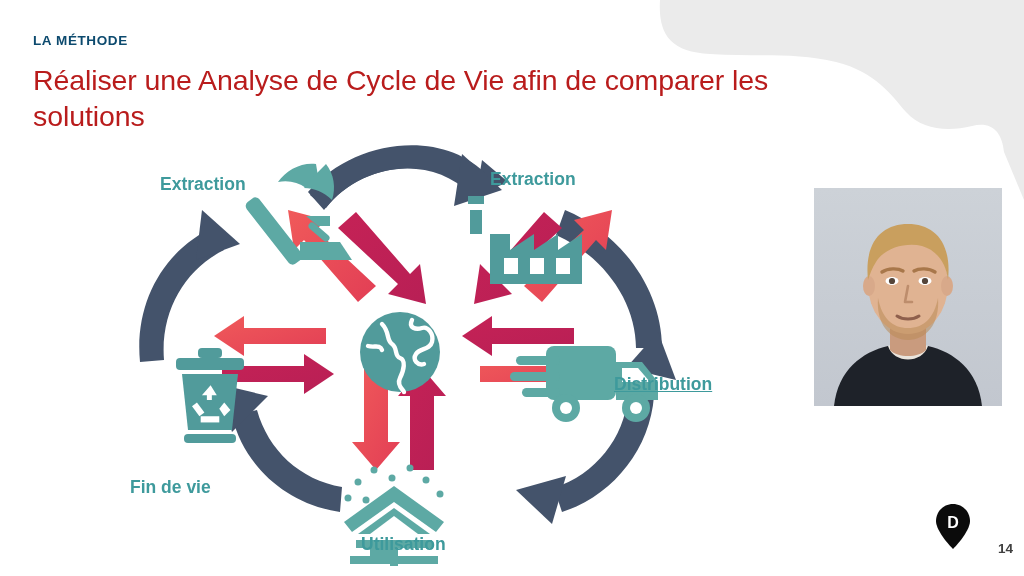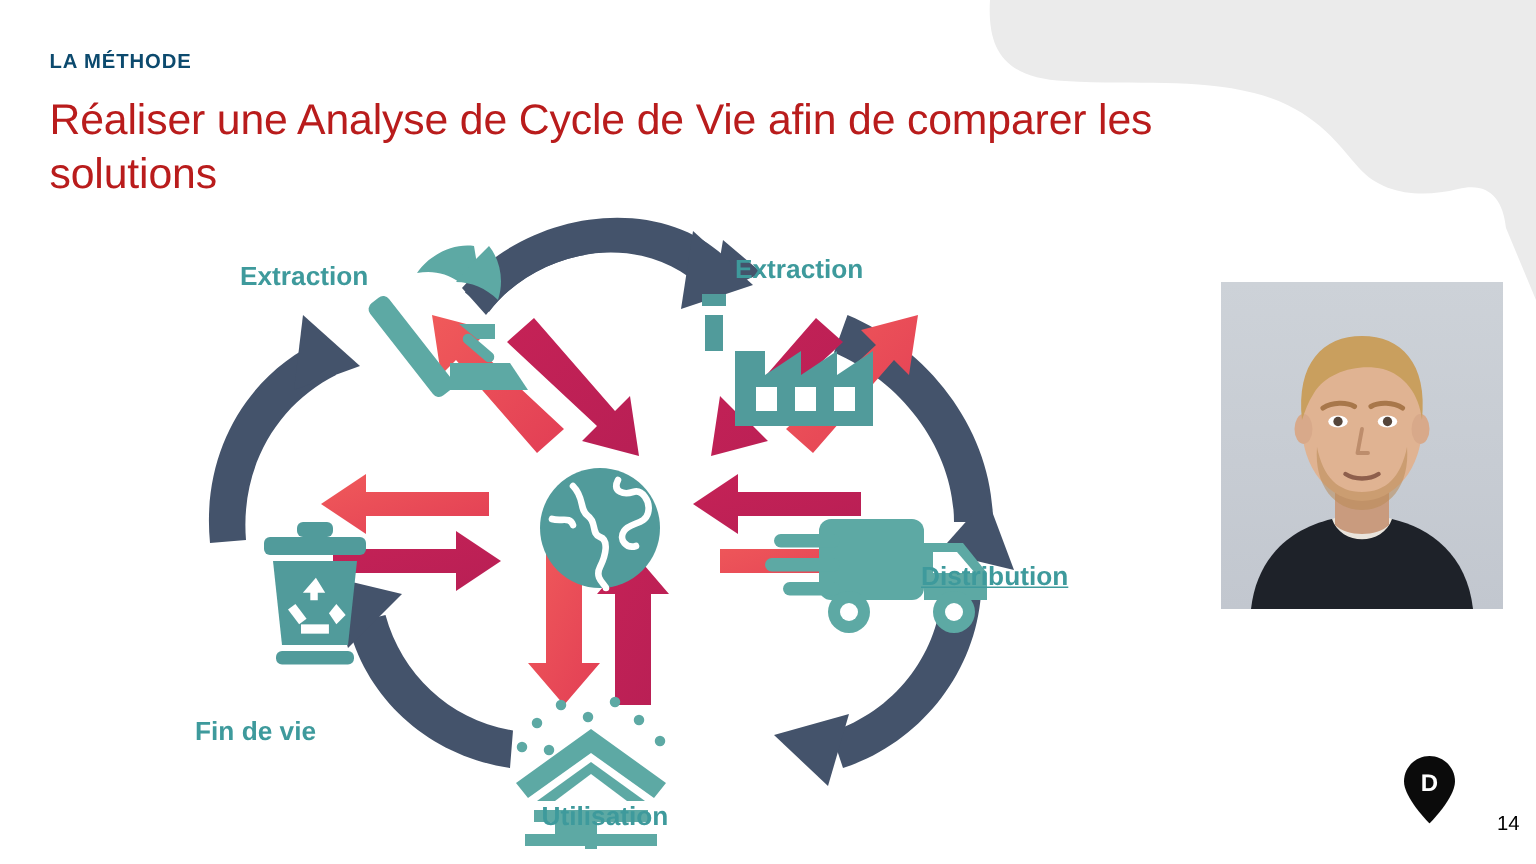--- a/index.html
+++ b/index.html
@@ -96,22 +96,22 @@
     top: 504px;
     width: 34px;
     height: 45px;
     z-index: 5;
   }
   .page-num {
     position: absolute;
     left: 998px;
     top: 541px;
     font-size: 13.5px;
-    font-weight: normal;
-    color: #000000;
+    font-weight: bold;
+    color: #404040;
     z-index: 5;
   }
 </style>
 </head>
 <body>
 
 <div class="blob-tr">
   <svg viewBox="0 0 424 200" xmlns="http://www.w3.org/2000/svg">
     <path d="M60,0 C58,34 70,52 110,54 C160,57 196,52 236,62 C276,72 292,96 306,112
              C322,130 348,132 372,126 C392,121 402,132 404,152 L424,200 L424,0 Z" fill="#EBEBEB"></path>

